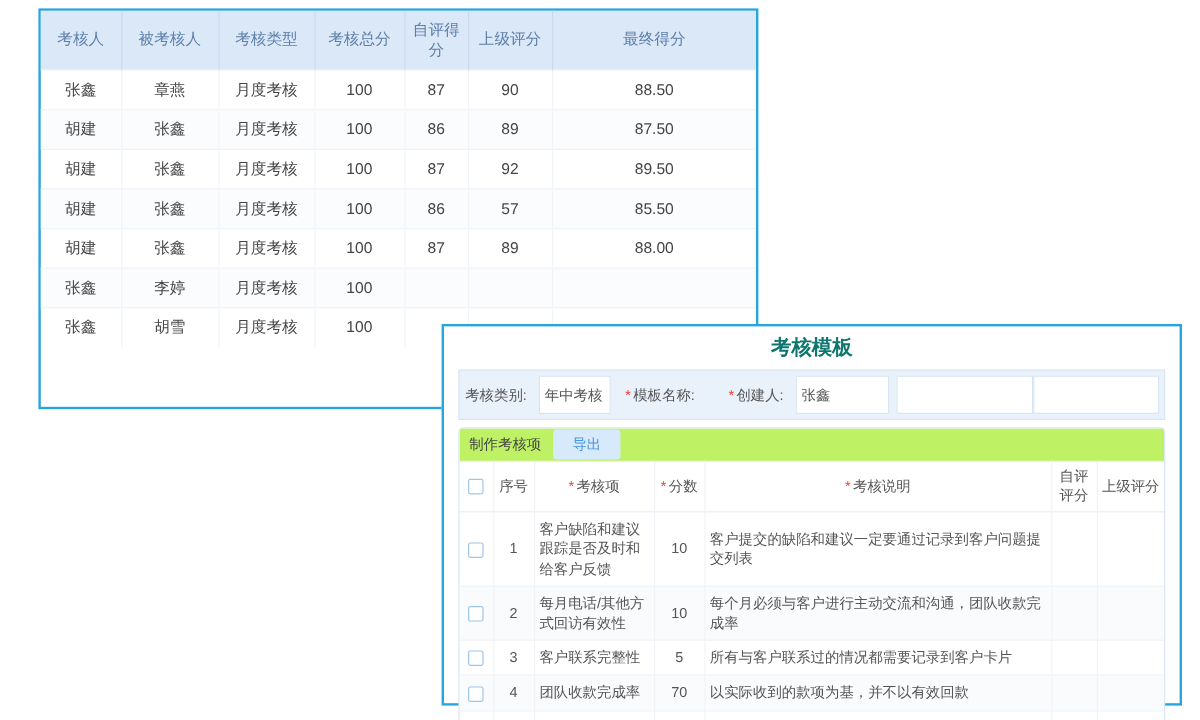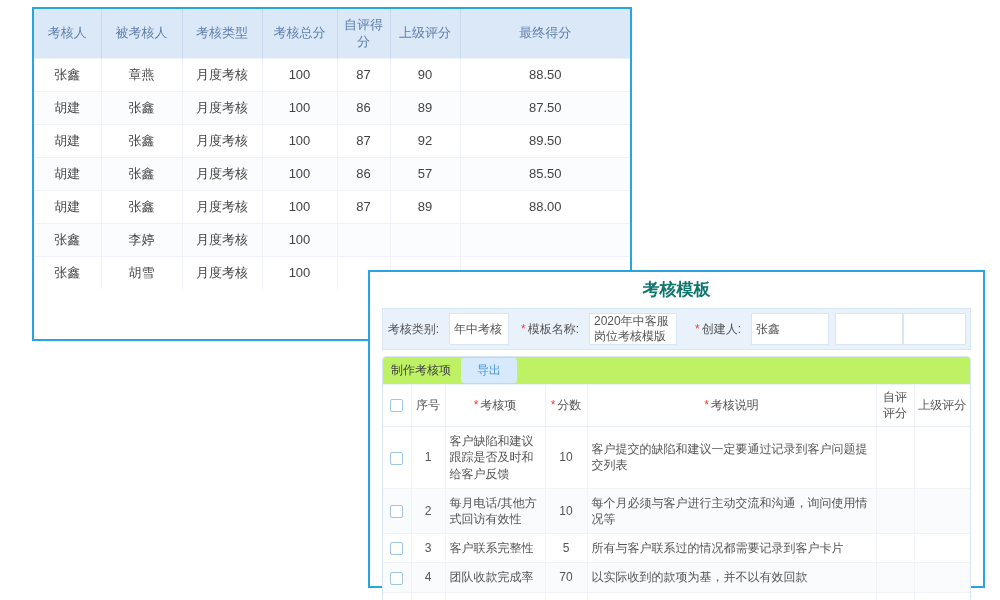--- a/index.html
+++ b/index.html
@@ -165,23 +165,20 @@
     <div class="form-label w-l1">
         <span>考核类别:</span>
       </div>
     <div class="form-box w-b1">
         <span>年中考核</span>
       </div>
     <div class="form-label w-l2">
         <span class="req">*</span>
         <span>模板名称:</span>
       </div>
-    <div class="form-box w-b2">
-        <span>2020年中客服岗位考核模版</span>
-      </div>
     <div class="form-label w-l3">
         <span class="req">*</span>
         <span>创建人:</span>
       </div>
     <div class="form-box w-b3">
         <span>张鑫</span>
       </div>
     <div class="form-box w-e1"></div>
     <div class="form-box w-e2"></div>
     <div style="width:4px"></div>
@@ -221,21 +218,21 @@
             <td class="c">10</td>
             <td class="l">客户提交的缺陷和建议一定要通过记录到客户问题提交列表</td>
             <td class="c"></td>
             <td class="c"></td>
           </tr>
           <tr class="alt">
             <td class="c"><span class="cb"></span></td>
             <td class="c">2</td>
             <td class="l">每月电话/其他方式回访有效性</td>
             <td class="c">10</td>
-            <td class="l">每个月必须与客户进行主动交流和沟通，询问使用情况等</td>
+            <td class="l">每个月必须与客户进行主动交流和沟通，团队收款完成率</td>
             <td class="c"></td>
             <td class="c"></td>
           </tr>
           <tr>
             <td class="c"><span class="cb"></span></td>
             <td class="c">3</td>
             <td class="l">客户联系完整性</td>
             <td class="c">5</td>
             <td class="l">所有与客户联系过的情况都需要记录到客户卡片</td>
             <td class="c"></td>

